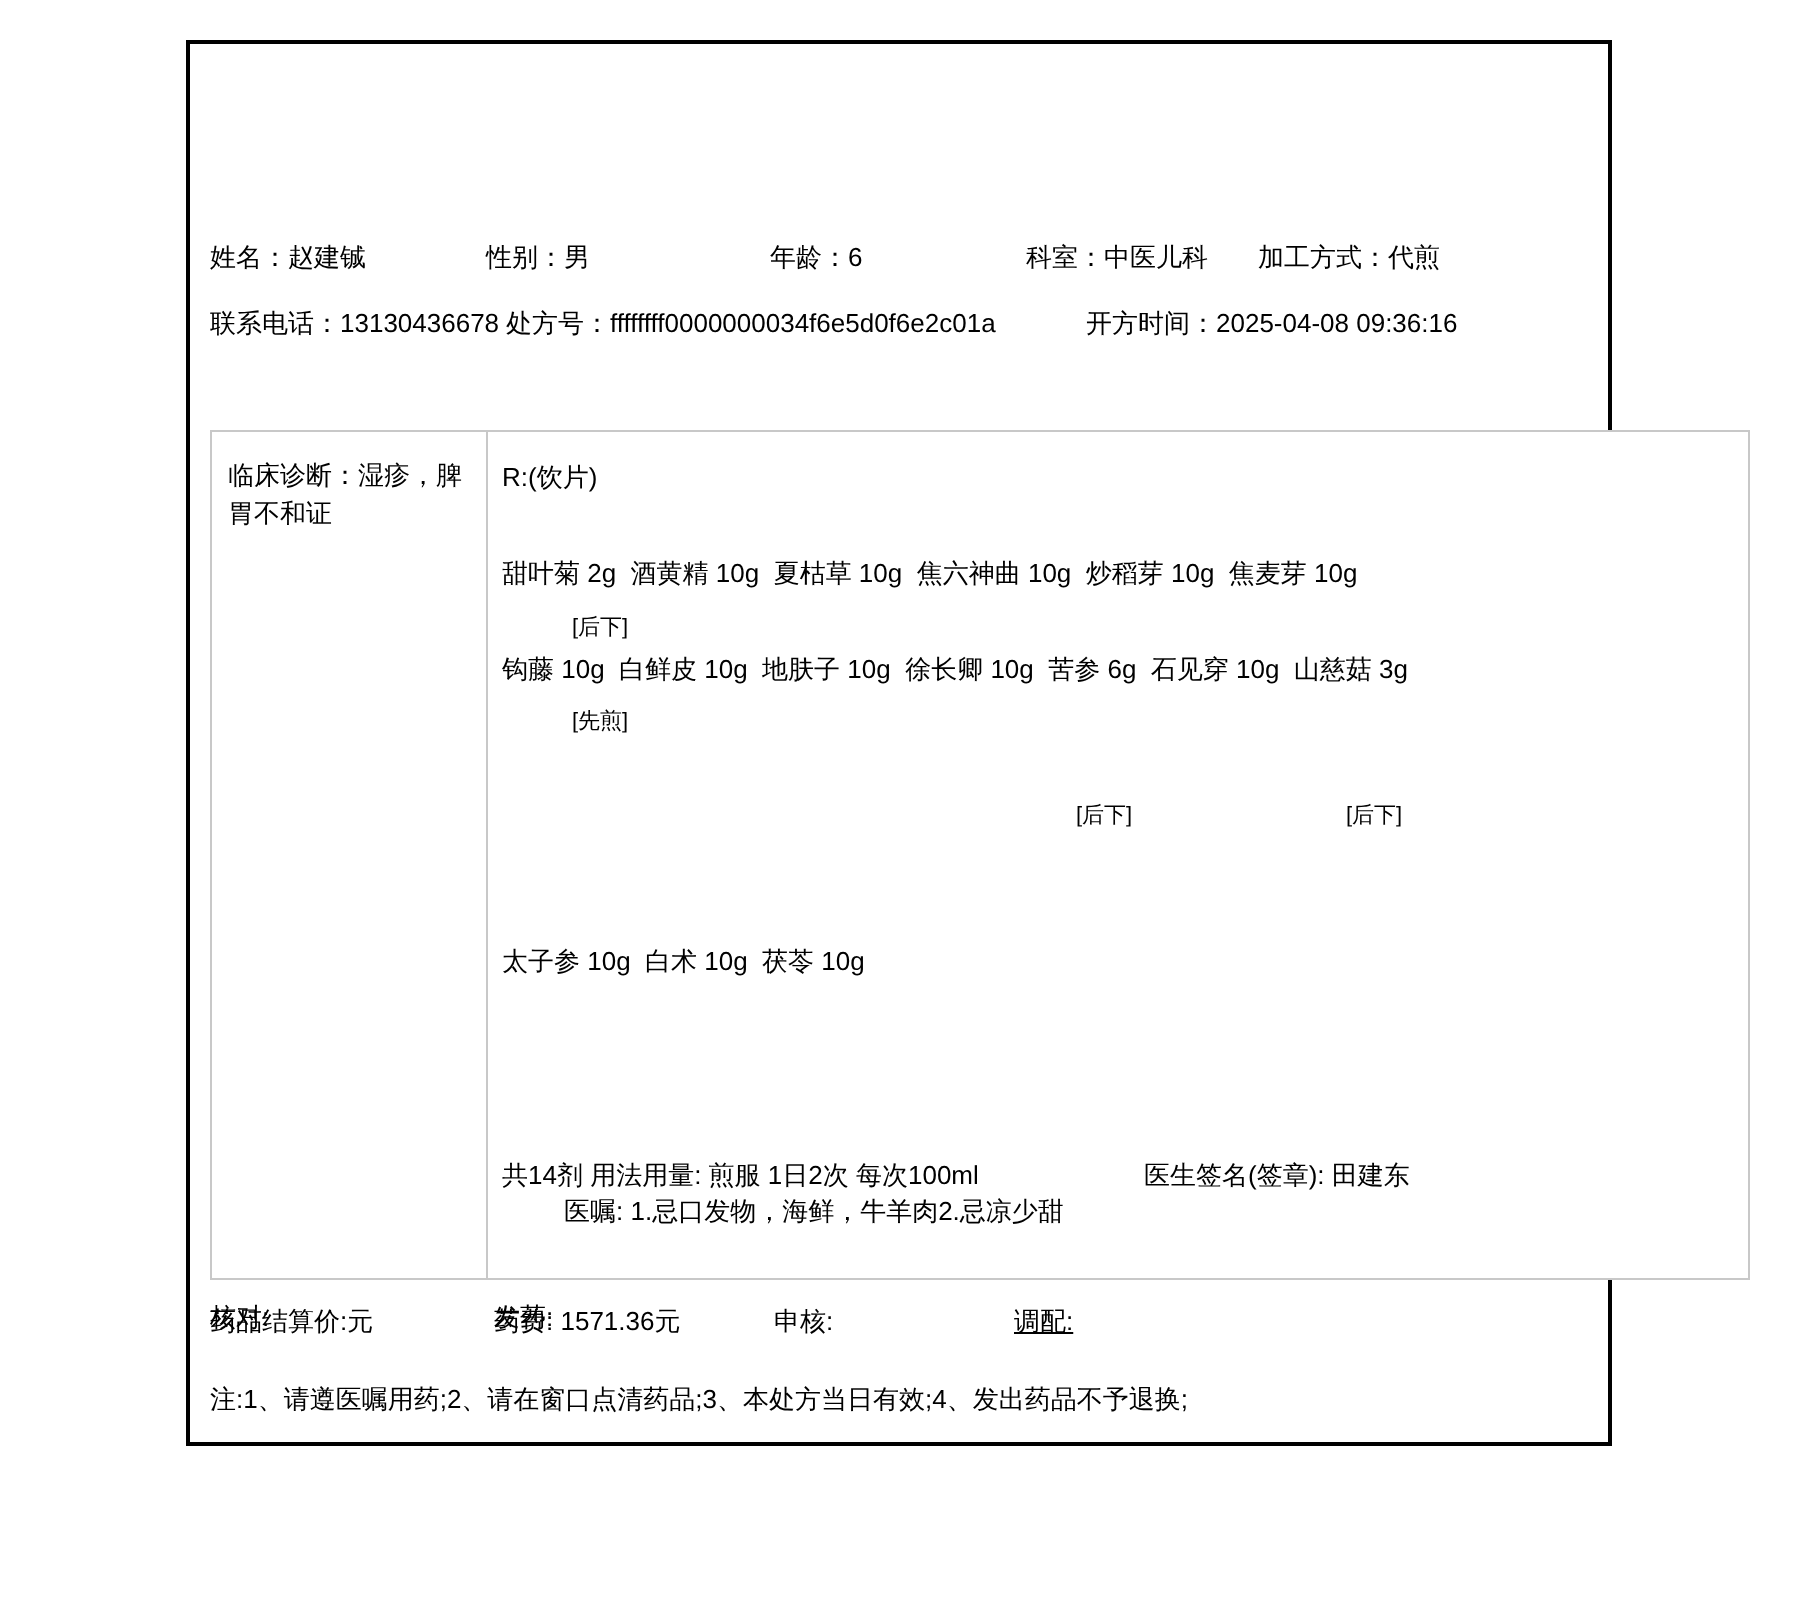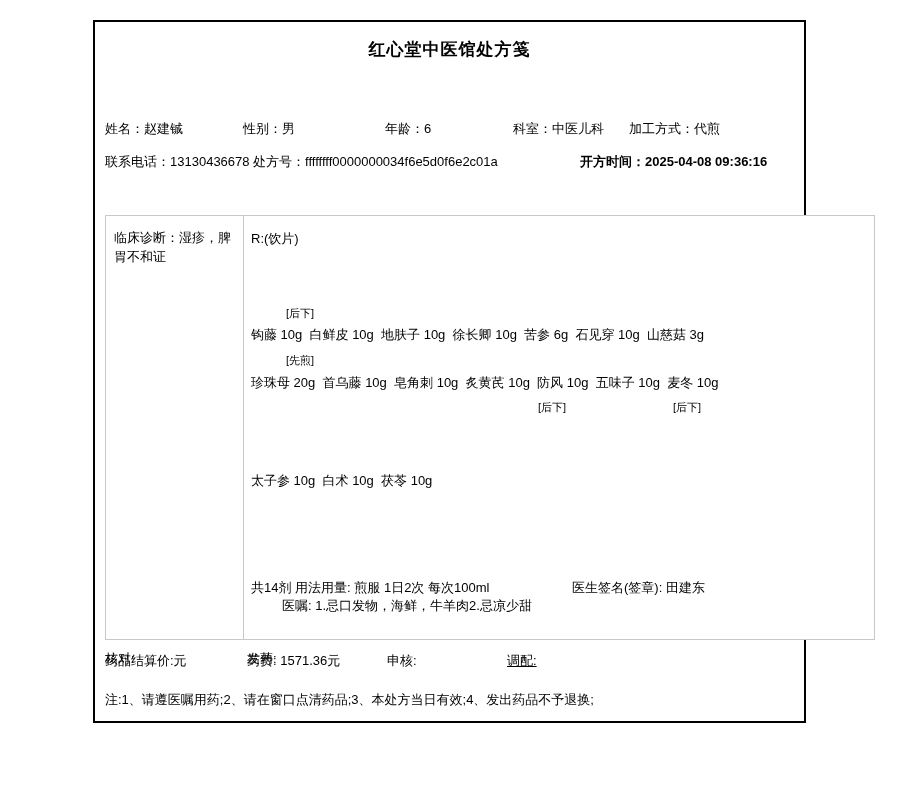--- a/index.html
+++ b/index.html
@@ -14,21 +14,21 @@
   }
   .title{
     position:absolute;left:0;top:16px;width:100%;text-align:center;
     font-size:17px;font-weight:bold;letter-spacing:1px;
   }
   .field{position:absolute;font-size:13px;white-space:nowrap;}
   .info-row1 .field{top:98px;}
   .info-row2 .field{top:131px;}
   .f-name{left:10px;} .f-gender{left:148px;} .f-age{left:290px;}
   .f-dept{left:418px;} .f-proc{left:534px;}
-  .f-phone{left:10px;} .f-rxno{left:158px;} .f-time{left:485px;font-weight:bold;}
+  .f-phone{left:10px;} .f-rxno{left:158px;} .f-time{left:448px;}
   .rxbox{
     position:absolute;left:10px;top:193px;width:770px;height:425px;
     border:1px solid #c8c8c8;box-sizing:border-box;background:#ffffff;
   }
   .divider{
     position:absolute;left:137px;top:0;width:1px;height:100%;
     background:#c8c8c8;
   }
   .diagnosis{
     position:absolute;left:8px;top:12px;width:122px;
@@ -52,21 +52,20 @@
   .foot{position:absolute;font-size:13px;white-space:nowrap;}
   .foot-r1{top:630px;} .foot-r2{top:628px;text-align:center;} .foot-r3{top:669px;}
   .fc-1{left:10px;} .fc-2{left:152px;} .fc-3{left:292px;} .fc-4{left:412px;text-decoration:underline;}
 </style>
 </head>
 <body>
 
 <div class="canvas">
   <div class="sheet">
 
-    <div class="title">红心堂中医馆处方笺</div>
 
     <div class="info-row1">
       <span class="field f-name"><span>姓名：</span><span>赵建铖</span></span>
       <span class="field f-gender"><span>性别：</span><span>男</span></span>
       <span class="field f-age"><span>年龄：</span><span>6</span></span>
       <span class="field f-dept"><span>科室：</span><span>中医儿科</span></span>
       <span class="field f-proc"><span>加工方式：</span><span>代煎</span></span>
     </div>
 
     <div class="info-row2">
@@ -75,24 +74,24 @@
       <span class="field f-time"><span>开方时间：</span><span>2025-04-08 09:36:16</span></span>
     </div>
 
     <div class="rxbox">
       <div class="divider"></div>
 
       <div class="diagnosis"><span>临床诊断：</span><span>湿疹，脾胃不和证</span></div>
 
       <div class="rxline rx-header">R:(饮片)</div>
 
+      <div class="rxline drugs-0">甜叶菊 2g  酒黄精 10g  夏枯草 10g  焦六神曲 10g  炒稻芽 10g  焦麦芽 10g</div>
       <div class="ann ann-1">[后下]</div>
       <div class="rxline drugs-1">钩藤 10g  白鲜皮 10g  地肤子 10g  徐长卿 10g  苦参 6g  石见穿 10g  山慈菇 3g</div>
       <div class="ann ann-2">[先煎]</div>
-      <div class="rxline drugs-2">珍珠母 20g  首乌藤 10g  皂角刺 10g  炙黄芪 10g  防风 10g  五味子 10g  麦冬 10g</div>
       <div class="ann ann-3a">[后下]</div>
       <div class="ann ann-3b">[后下]</div>
       <div class="rxline drugs-4">太子参 10g  白术 10g  茯苓 10g</div>
 
       <div class="rxline rx-summary">共14剂 用法用量: 煎服 1日2次 每次100ml</div>
       <div class="rx-doctor"><span>医生签名(签章): </span><span>田建东</span></div>
       <div class="rxline rx-advice">医嘱: 1.忌口发物，海鲜，牛羊肉2.忌凉少甜</div>
     </div>
 
     <div>

